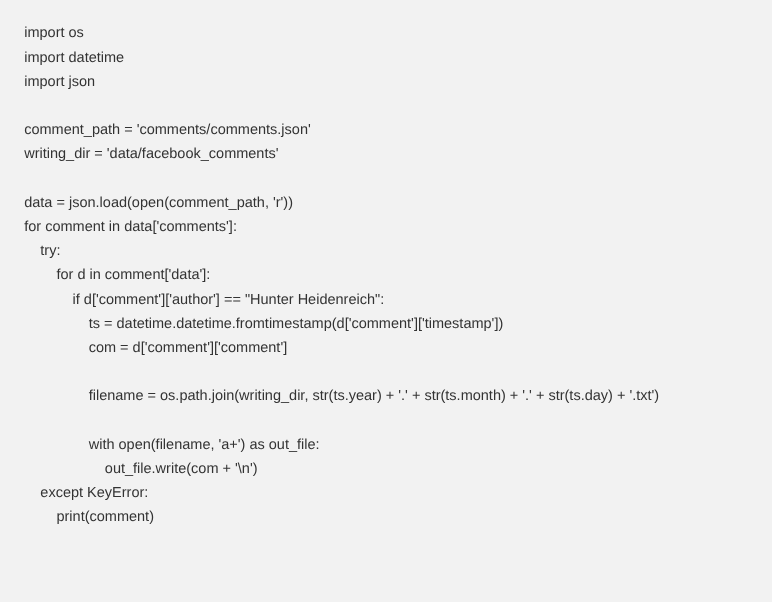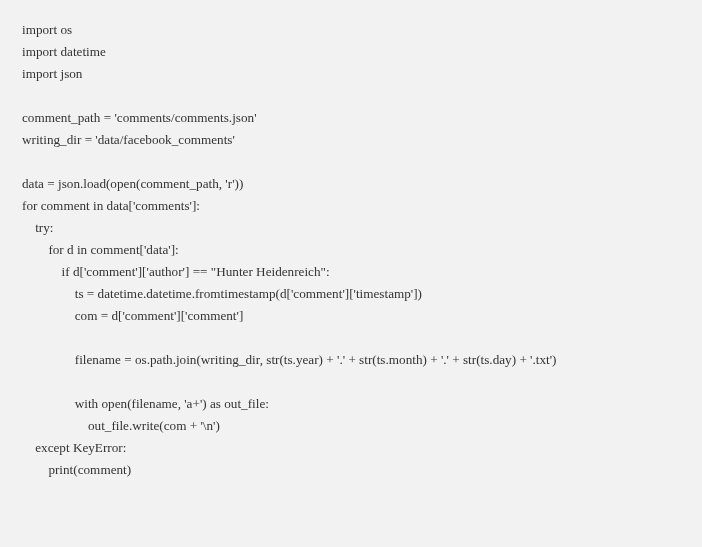--- a/index.html
+++ b/index.html
@@ -17,21 +17,21 @@
   #code-block {
     box-sizing: border-box;
     width: 702px;
     height: 547px;
     background: #f2f2f2;
     padding: 19px 0 0 22px;
   }
   #code-text {
     margin: 0;
     padding: 0;
-    font-family: Liberation Serif, serif;
+    font-family: Liberation Sans, sans-serif;
     font-size: 13.2px;
     line-height: 22px;
     color: #333333;
     white-space: pre-wrap;
     word-break: break-word;
     overflow-wrap: anywhere;
     width: 641px;
     letter-spacing: 0px;
     -webkit-font-smoothing: antialiased;
   }

